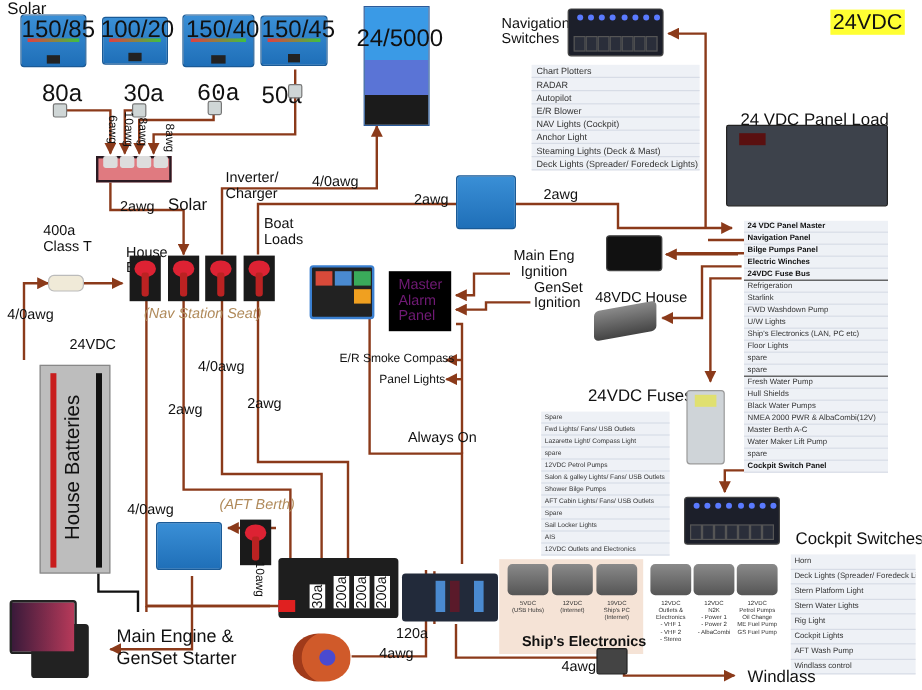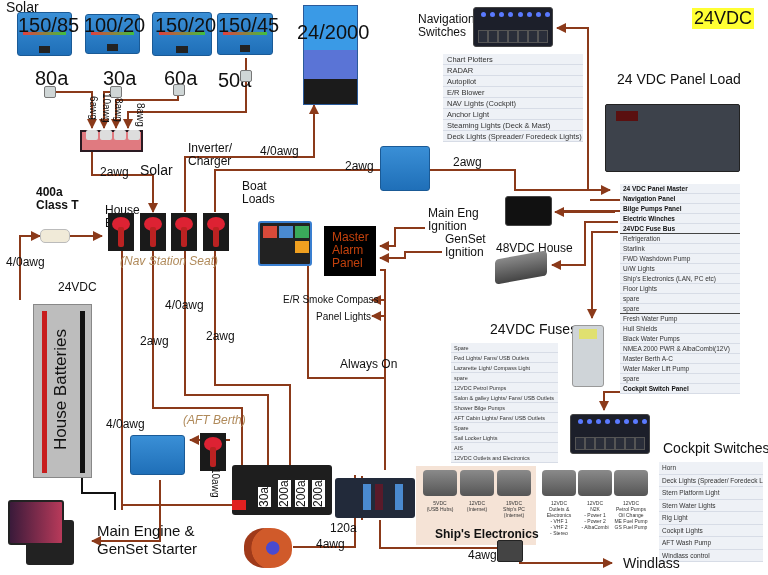--- a/index.html
+++ b/index.html
@@ -116,26 +116,26 @@
     <div class="disp"></div>
     <div class="term"></div>
   </div>
 <div class="mppt" style="left:217px;top:13px;width:56px;height:42px;">
     <div class="disp"></div>
     <div class="term"></div>
   </div>
 
 <div class="mppt-label" style="left:18px;top:14px;">150/85</div>
 <div class="mppt-label" style="left:84px;top:14px;">100/20</div>
-<div class="mppt-label" style="left:155px;top:14px;">150/20</div>
+<div class="mppt-label" style="left:155px;top:14px;">150/40</div>
 <div class="mppt-label" style="left:218px;top:14px;">150/45</div>
 
 <div class="lbl big" style="left:35px;top:68px;">80a</div>
 <div class="lbl big" style="left:103px;top:68px;">30a</div>
-<div class="lbl big" style="left:164px;top:68px;">60a</div>
+<div class="lbl big" style="left:164px;top:68px;font-family:Liberation Mono, monospace;">60a</div>
 <div class="lbl big" style="left:218px;top:70px;">50a</div>
 
 <div class="fuse-holder" style="left:44px;top:86px;"></div>
 <div class="fuse-holder" style="left:110px;top:86px;"></div>
 <div class="fuse-holder" style="left:173px;top:84px;"></div>
 <div class="fuse-holder" style="left:240px;top:70px;"></div>
 
 <div class="lbl xs" style="left:86px;top:96px;transform:rotate(90deg);transform-origin:left top;left:98px;">6awg</div>
 <div class="lbl xs" style="left:111px;top:93px;transform:rotate(90deg);transform-origin:left top;">10awg</div>
 <div class="lbl xs" style="left:123px;top:98px;transform:rotate(90deg);transform-origin:left top;">8awg</div>
@@ -144,21 +144,21 @@
 <div class="busbar" style="left:80px;top:130px;width:63px;height:22px;">
   <div class="cap" style="left:4px;"></div>
     <div class="cap" style="left:18px;"></div>
     <div class="cap" style="left:32px;"></div>
     <div class="cap" style="left:46px;"></div>
 </div>
 <div class="lbl sm" style="left:100px;top:166px;">2awg</div>
 <div class="lbl med" style="left:140px;top:163px;">Solar</div>
 
 <div class="abs" style="left:303px;top:5px;width:55px;height:100px;background:linear-gradient(#3a9ae6 0 45%, #5a74d6 45% 75%, #1b1b1b 75%);border:1px solid #2a5a9a;"></div>
-<div class="lbl big" style="left:297px;top:22px;">24/2000</div>
+<div class="lbl big" style="left:297px;top:22px;">24/5000</div>
 <div class="lbl sm" style="left:188px;top:142px;white-space:pre;">Inverter/
 Charger</div>
 <div class="lbl sm" style="left:260px;top:145px;">4/0awg</div>
 
 <div class="abs" style="left:380px;top:146px;width:50px;height:45px;background:linear-gradient(#3a8fd6,#1f6fb8);border:1px solid #1a5a96;border-radius:3px;"></div>
 <div class="lbl sm" style="left:345px;top:160px;">2awg</div>
 <div class="lbl sm" style="left:453px;top:156px;">2awg</div>
 
 <div class="lbl sm" style="left:418px;top:13px;white-space:pre;">Navigation
 Switches</div>
@@ -183,21 +183,21 @@
   <div class="row">Chart Plotters</div>
   <div class="row">RADAR</div>
   <div class="row">Autopilot</div>
   <div class="row">E/R Blower</div>
   <div class="row">NAV Lights (Cockpit)</div>
   <div class="row">Anchor Light</div>
   <div class="row">Steaming Lights (Deck &amp; Mast)</div>
   <div class="row">Deck Lights  (Spreader/ Foredeck Lights)</div>
 </div>
 
-<div class="lbl med" style="left:617px;top:72px;">24 VDC Panel  Load</div>
+<div class="lbl med" style="left:617px;top:92px;">24 VDC Panel  Load</div>
 <div class="abs" style="left:605px;top:104px;width:135px;height:68px;background:#3d424b;border:1px solid #222;border-radius:2px;">
   <div class="abs" style="left:10px;top:6px;width:22px;height:10px;background:#5a1010;"></div>
 </div>
 <div class="list-table list-load" style="left:620px;top:184px;width:120px;" id="load-list">
     <div class="row bold">24 VDC Panel Master</div>
     <div class="row bold">Navigation Panel</div>
     <div class="row bold">Bilge Pumps Panel</div>
     <div class="row bold">Electric Winches</div>
     <div class="row bold sep">24VDC Fuse Bus</div>
     <div class="row">Refrigeration</div>
@@ -211,26 +211,26 @@
     <div class="row">Fresh Water Pump</div>
     <div class="row">Hull Shields</div>
     <div class="row">Black Water Pumps</div>
     <div class="row">NMEA 2000 PWR &amp; AlbaCombi(12V)</div>
     <div class="row">Master Berth A-C</div>
     <div class="row">Water Maker Lift Pump</div>
     <div class="row">spare</div>
     <div class="row bold">Cockpit Switch Panel</div>
   </div>
 
-<div class="lbl sm" style="left:36px;top:186px;white-space:pre;font-weight:bold;">400a
+<div class="lbl sm" style="left:36px;top:186px;white-space:pre;">400a
 Class T</div>
 <div class="abs" style="left:40px;top:229px;width:30px;height:14px;background:#f0ead8;border:1px solid #bbb;border-radius:5px;"></div>
 <div class="lbl sm" style="left:105px;top:186px;white-space:pre;margin-top:18px;">House
 Bank</div>
-<div class="lbl sm" style="left:220px;top:180px;white-space:pre;margin-left:22px;">Boat
+<div class="lbl sm" style="left:220px;top:180px;white-space:pre;">Boat
 Loads</div>
 <div class="switch" style="left:108px;top:213px;">
     <div class="knob"></div>
     <div class="lever"></div>
   </div>
 <div class="switch" style="left:140px;top:213px;">
     <div class="knob"></div>
     <div class="lever"></div>
   </div>
 <div class="switch" style="left:171px;top:213px;">
@@ -256,24 +256,24 @@
 <div class="lbl sm" style="left:206px;top:330px;">2awg</div>
 <div class="lbl sm" style="left:106px;top:418px;">4/0awg</div>
 
 <div class="abs" style="left:258px;top:221px;width:54px;height:45px;background:#222;border:2px solid #3a7fd0;border-radius:3px;">
   <div class="abs" style="left:3px;top:3px;width:14px;height:12px;background:#d84a3a;"></div>
   <div class="abs" style="left:19px;top:3px;width:14px;height:12px;background:#4a8ad0;"></div>
   <div class="abs" style="left:35px;top:3px;width:14px;height:12px;background:#3aaa5a;"></div>
   <div class="abs" style="left:35px;top:18px;width:14px;height:12px;background:#f0a020;"></div>
 </div>
 <div class="abs" style="left:324px;top:226px;width:52px;height:50px;background:#000;"></div>
-<div class="lbl sm" style="left:332px;top:231px;color:#c2410c;white-space:pre;line-height:1.1;">Master
+<div class="lbl sm" style="left:332px;top:231px;color:#701a75;white-space:pre;line-height:1.1;">Master
 Alarm
 Panel</div>
-<div class="lbl sm" style="left:428px;top:207px;white-space:pre;">Main Eng
+<div class="lbl sm" style="left:428px;top:207px;white-space:pre;text-align:center;">Main Eng
 Ignition</div>
 <div class="lbl sm" style="left:445px;top:233px;white-space:pre;">GenSet
 Ignition</div>
 <div class="lbl xs" style="left:283px;top:295px;">E/R Smoke Compass</div>
 <div class="lbl xs" style="left:316px;top:312px;">Panel Lights</div>
 <div class="lbl sm" style="left:340px;top:358px;">Always On</div>
 
 <div class="panel-dark" style="left:505px;top:196px;width:47px;height:30px;background:#111;"></div>
 <div class="lbl sm" style="left:496px;top:242px;">48VDC House</div>
 <div class="abs" style="left:495px;top:255px;width:52px;height:25px;background:linear-gradient(#8a8a8a,#444);border-radius:4px;transform:skewY(-10deg);"></div>

